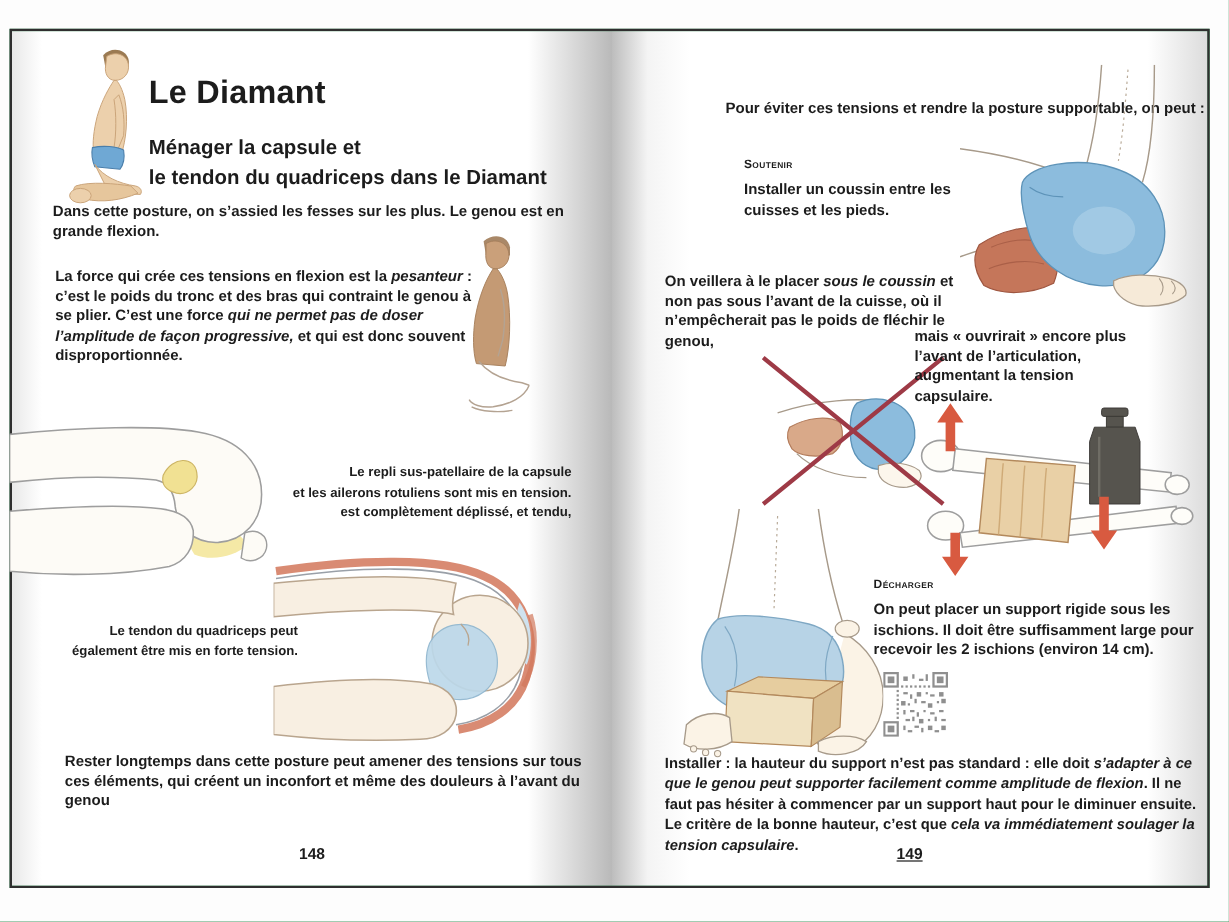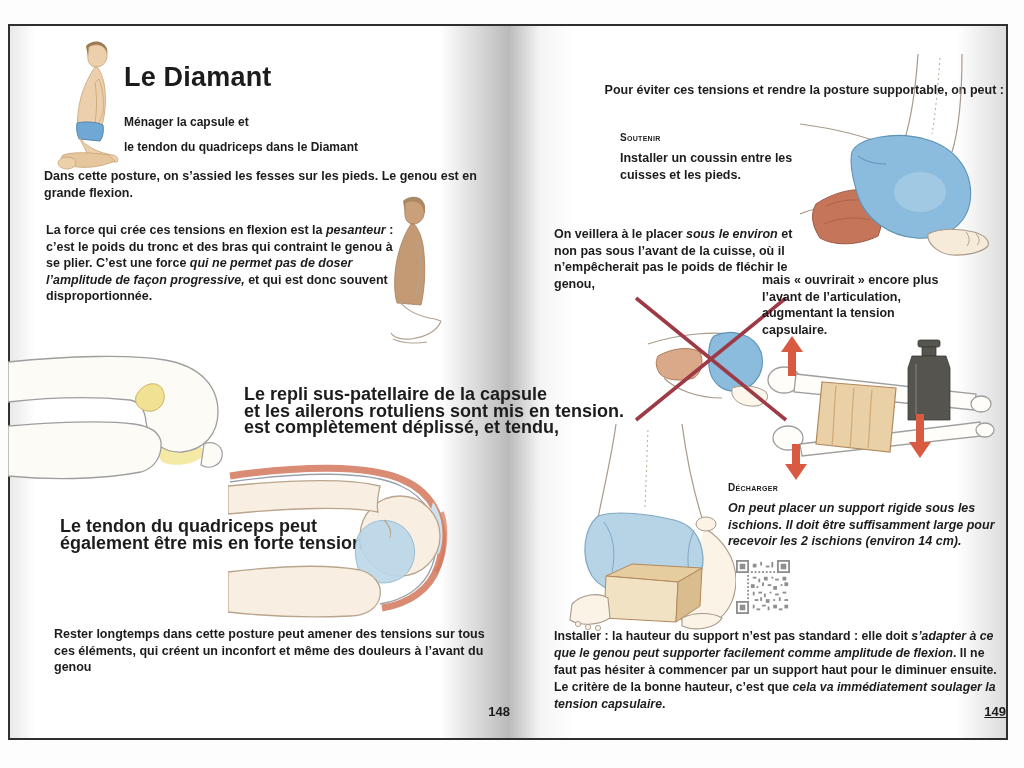--- a/index.html
+++ b/index.html
@@ -18,26 +18,26 @@
   .page-left{
     left:0;width:500px;
     background:linear-gradient(to right,#e9e9e9 0%,#ffffff 5%,#ffffff 86%,#b9b9b9 100%);
   }
   .page-right{
     left:500px;width:496px;
     background:linear-gradient(to right,#bdbdbd 0%,#f4f4f4 6%,#ffffff 13%,#ffffff 90%,#dcdcdc 100%);
   }
   .abs{position:absolute;}
   .title{font-size:27px;font-weight:700;letter-spacing:.2px;}
-  .subtitle{font-size:12px;font-weight:700;line-height:25px;}
+  .subtitle{font-size:17px;font-weight:700;line-height:25px;}
   .body-text{font-size:12.5px;font-weight:700;line-height:16.5px;}
   .body-text em{font-style:italic;}
-  .caption{font-size:18px;font-weight:700;line-height:16.5px;}
+  .caption{font-size:11px;font-weight:700;line-height:16.5px;text-align:right;}
   .sc-heading{font-variant:small-caps;font-weight:700;font-size:10px;letter-spacing:.3px;}
-  .pagenum{font-size:13px;font-weight:700;text-align:right;}
+  .pagenum{font-size:13px;font-weight:700;text-align:center;}
   svg{display:block;}
 </style>
 </head>
 <body>
 
 <div class="book">
   <div class="page page-left"></div>
   <div class="page page-right"></div>
 
   <svg class="abs" style="left:40px;top:12px;" width="84" height="140" viewBox="0 0 84 140">
@@ -51,21 +51,21 @@
     <ellipse cx="17" cy="125" rx="9" ry="6" fill="#ecd0ac" stroke="#c9a277" stroke-width="0.8"></ellipse>
   </svg>
 
   <div class="abs title" style="left:114px;top:36px;">Le Diamant</div>
 
   <div class="abs subtitle" style="left:114px;top:84px;">
     <div>Ménager la capsule et</div>
     <div>le tendon du quadriceps dans le Diamant</div>
   </div>
 
-  <div class="abs body-text" style="left:34px;top:142px;width:460px;">Dans cette posture, on s’assied les fesses sur les pieds. Le genou est en grande flexion.</div>
+  <div class="abs body-text" style="left:34px;top:142px;width:460px;">Dans cette posture, on s’assied les fesses sur les plus. Le genou est en grande flexion.</div>
 
   <p class="abs body-text" style="left:36px;top:196px;width:352px;margin:0;">
     <span>La force qui crée ces tensions en flexion est la </span><em>pesanteur</em><span> : c’est le poids du tronc et des bras qui contraint le genou à se plier. C’est une force </span><em>qui ne permet pas de doser l’amplitude de façon progressive,</em><span> et qui est donc souvent disproportionnée.</span>
   </p>
 
   <svg class="abs" style="left:352px;top:166px;" width="118" height="158" viewBox="0 0 118 158">
     <path d="M41,9 C49,2 61,4 63,14 L63,21 L43,21 Z" fill="#a98868"></path>
     <path d="M43,11 C51,6 61,10 62,19 C63,26 58,32 51,32 C45,32 42,26 43,18 Z" fill="#caa07a" stroke="#a6805c" stroke-width="0.8"></path>
     <path d="M49,32 C43,41 37,55 34,73 C32,87 32,101 35,111 L59,113 C63,97 64,73 61,53 C59,41 54,34 52,32 Z" fill="#c49a74" stroke="#a6805c" stroke-width="0.8"></path>
     <path d="M55,49 C59,61 59,77 57,91 L53,105" fill="none" stroke="#b4a392" stroke-width="1.2"></path>
@@ -123,21 +123,21 @@
     <path d="M16,150 C34,138 58,132 74,138 C82,152 84,168 78,182 C58,192 34,192 20,184 C12,172 10,160 16,150 Z" fill="#c5765a" stroke="#9e5640" stroke-width="1"></path>
     <path d="M26,152 C40,146 56,144 68,148 M24,170 C38,164 56,162 70,166" fill="none" stroke="#9e5640" stroke-width="0.9" opacity="0.7"></path>
     <path d="M52,98 C58,84 96,76 128,86 C158,95 174,120 170,148 C166,172 144,186 116,184 C90,182 66,166 58,142 C53,126 49,110 52,98 Z" fill="#8cbcdd" stroke="#5d93b8" stroke-width="1.1"></path>
     <ellipse cx="120" cy="138" rx="26" ry="20" fill="#a8cde6" opacity="0.75"></ellipse>
     <path d="M58,102 C66,108 76,110 86,110" fill="none" stroke="#5d93b8" stroke-width="1"></path>
     <path d="M128,180 C140,174 158,174 174,178 C184,181 190,186 188,192 C182,198 168,202 152,201 C140,200 130,192 128,184 Z" fill="#f6ead8" stroke="#a79a8a" stroke-width="1.1"></path>
     <path d="M176,180 C180,184 180,188 177,191 M166,178 C170,183 170,188 167,192" fill="none" stroke="#a79a8a" stroke-width="0.9"></path>
   </svg>
 
   <p class="abs body-text" style="left:544px;top:200px;width:242px;margin:0;">
-    <span>On veillera à le placer </span><em>sous le environ</em><span> et non pas sous l’avant de la cuisse, où il n’empêcherait pas le poids de fléchir le genou,</span>
+    <span>On veillera à le placer </span><em>sous le coussin</em><span> et non pas sous l’avant de la cuisse, où il n’empêcherait pas le poids de fléchir le genou,</span>
   </p>
 
   <svg class="abs" style="left:618px;top:252px;" width="170" height="160" viewBox="0 0 170 160">
     <path d="M20,66 C50,56 90,52 112,58" fill="none" stroke="#a79a8a" stroke-width="1.1"></path>
     <path d="M36,100 C48,112 70,120 94,120" fill="none" stroke="#a79a8a" stroke-width="1.1"></path>
     <path d="M30,78 C44,70 62,68 72,74 C76,84 74,94 66,100 C52,104 38,102 32,96 C28,90 27,84 30,78 Z" fill="#d9a989" stroke="#b37c5c" stroke-width="1"></path>
     <path d="M86,58 C104,50 126,56 133,74 C138,92 129,108 111,113 C95,115 83,105 81,89 C80,77 80,64 86,58 Z" fill="#8cbcdd" stroke="#5d93b8" stroke-width="1.1"></path>
     <path d="M104,110 C116,106 130,108 138,114 C142,120 138,126 128,128 C116,129 106,124 104,116 Z" fill="#fcf6ec" stroke="#a79a8a" stroke-width="1"></path>
     <path d="M8,20 L158,142 M158,20 L8,142" stroke="#9e3a46" stroke-width="3.6" fill="none"></path>
   </svg>
@@ -178,21 +178,21 @@
     <path d="M52,152 L124,158 L122,198 L50,194 Z" fill="#f0e2c2" stroke="#b3895c" stroke-width="1"></path>
     <path d="M124,158 L148,144 L146,182 L122,198 Z" fill="#d9bd8f" stroke="#b3895c" stroke-width="1"></path>
     <path d="M18,180 C28,170 44,168 54,174 L56,194 C44,202 26,202 16,196 Z" fill="#fbf3e6" stroke="#a79a8a" stroke-width="1.1"></path>
     <circle cx="24" cy="200" r="2.6" fill="#fbf3e6" stroke="#a79a8a" stroke-width="0.9"></circle>
     <circle cx="34" cy="203" r="2.6" fill="#fbf3e6" stroke="#a79a8a" stroke-width="0.9"></circle>
     <circle cx="44" cy="204" r="2.6" fill="#fbf3e6" stroke="#a79a8a" stroke-width="0.9"></circle>
     <path d="M128,194 C140,188 158,188 168,194 C162,204 142,208 128,202 Z" fill="#fbf3e6" stroke="#a79a8a" stroke-width="1.1"></path>
   </svg>
 
   <div class="abs sc-heading" style="left:718px;top:456px;">Décharger</div>
-  <div class="abs body-text" style="left:718px;top:474px;width:296px;font-style:italic;">On peut placer un support rigide sous les ischions. Il doit être suffisamment large pour recevoir les 2 ischions (environ 14 cm).</div>
+  <div class="abs body-text" style="left:718px;top:474px;width:296px;">On peut placer un support rigide sous les ischions. Il doit être suffisamment large pour recevoir les 2 ischions (environ 14 cm).</div>
 
   <svg class="abs" style="left:726px;top:534px;" width="54" height="54" viewBox="0 0 29 29">
     <rect width="29" height="29" fill="#ffffff"></rect>
     <g fill="#8f8f8f">
       <rect x="0" y="0" width="7" height="7"></rect>
         <rect x="22" y="0" width="7" height="7"></rect>
         <rect x="0" y="22" width="7" height="7"></rect>
     </g>
     <g fill="#ffffff">
       <rect x="1" y="1" width="5" height="5"></rect>

